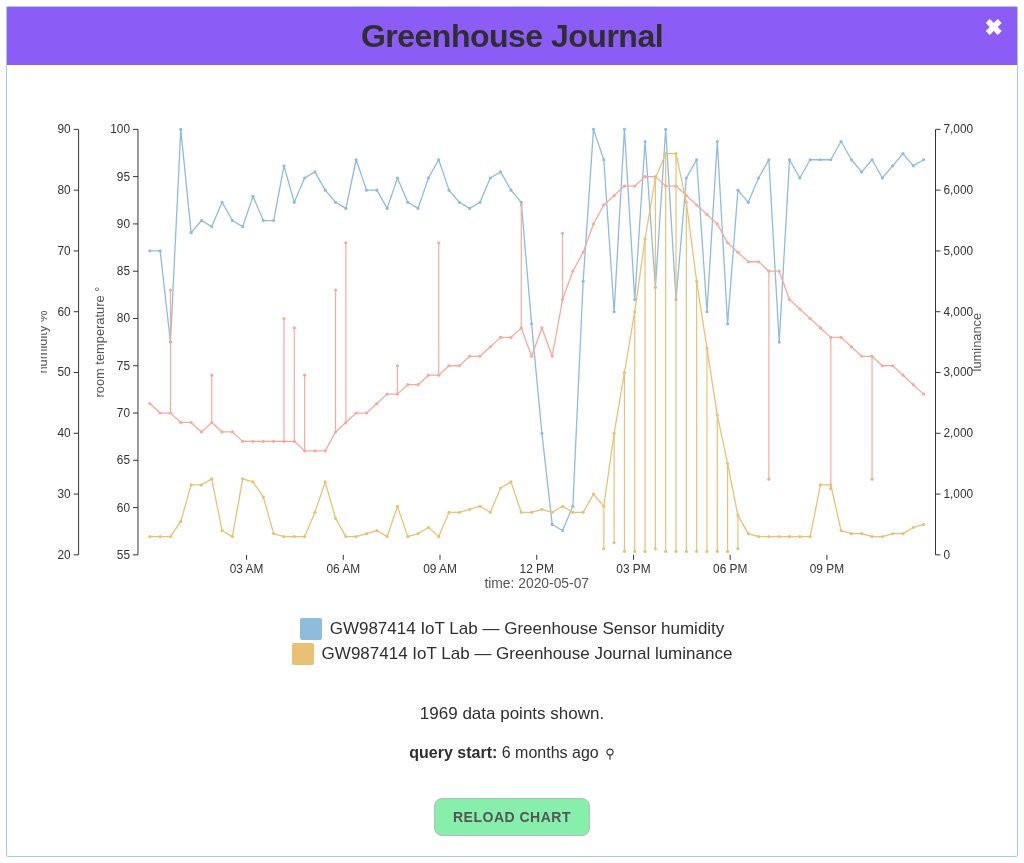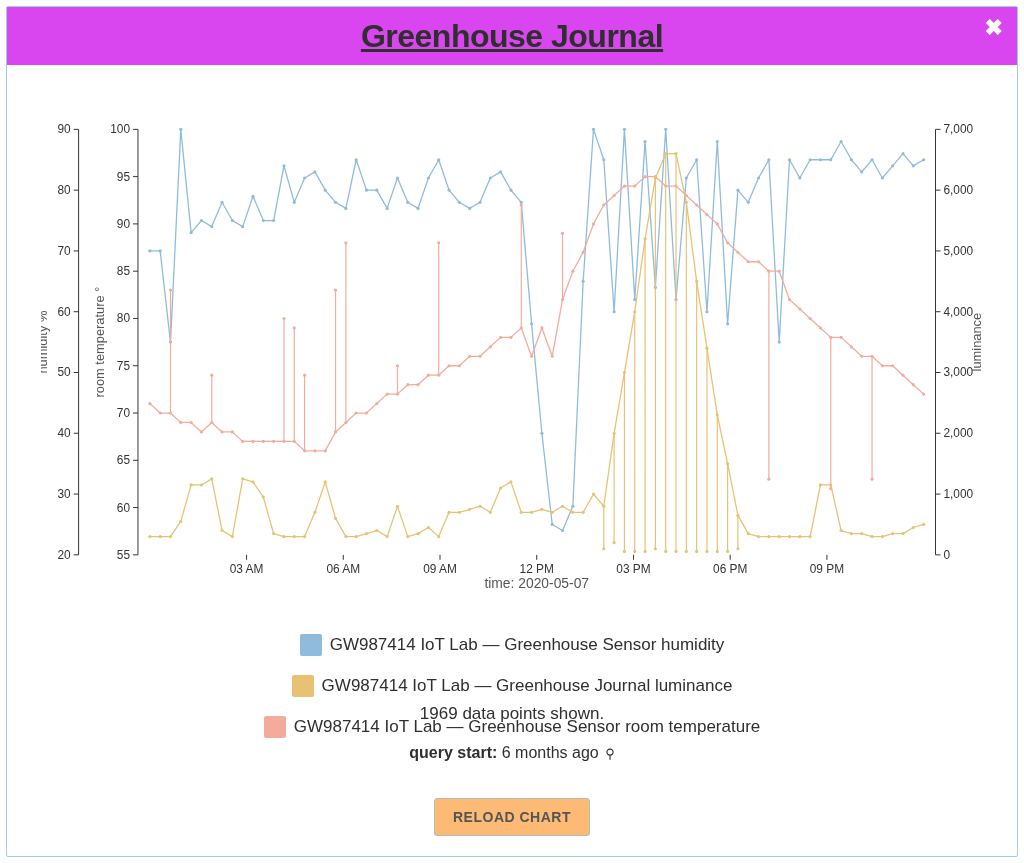--- a/index.html
+++ b/index.html
@@ -3,44 +3,44 @@
 <meta charset="utf-8">
 <style>
   * { box-sizing: border-box; }
   html, body { margin:0; padding:0; background:#fff; font-family: "Segoe UI", "Helvetica Neue", Arial, sans-serif; color:#3a3a3a; }
   .page { width:1024px; height:863px; position:relative; }
   .card {
     position:absolute; left:6px; top:6px; right:6px; bottom:6px;
     border:1px solid #a6cbe8; background:#fff; border-radius:2px;
   }
   .header {
-    background:#d946ef; color:#2f2f2f; height:58px; position:relative;
-    display:flex; align-items:center; justify-content:center;text-decoration:underline;
+    background:#8b5cf6; color:#2f2f2f; height:58px; position:relative;
+    display:flex; align-items:center; justify-content:center;
   }
   .header h1 { margin:0; font-size:32px; font-weight:800; letter-spacing:-0.5px; }
   .close {
     position:absolute; right:14px; top:8px; color:#fff; font-size:22px; font-weight:700;
     cursor:pointer; user-select:none;
   }
   .chart-wrap { position:absolute; left:34px; right:34px; top:100px; height:490px; }
   .chart-svg { width:100%; height:100%; display:block; }
   .axis-label { font-size:14px; fill:#555; }
   .axis-label.v { font-size:13px; }
   .tick-text { font-size:12px; fill:#333; }
   .legend-block { position:absolute; left:0; right:0; top:608px; text-align:center; }
-  .legend-row { display:flex; align-items:center; justify-content:center; gap:8px; font-size:17px; color:#2f2f2f; margin:19px 0; }
+  .legend-row { display:flex; align-items:center; justify-content:center; gap:8px; font-size:17px; color:#2f2f2f; margin:3px 0; }
   .swatch { width:22px; height:22px; display:inline-block; border-radius:2px; }
   .info-block { position:absolute; left:0; right:0; top:697px; text-align:center; color:#2f2f2f; }
   .info-block .dp { font-size:17px; margin-bottom:12px; }
   .q-row { font-size:16px; margin:20px 0; }
   .q-row b { font-weight:700; }
   .zoomicon { display:inline-block; font-size:13px; margin-left:2px; }
   .reload-btn {
     display:inline-block; margin-top:16px; padding:10px 18px; font-size:14px; font-weight:700;
-    letter-spacing:0.5px; color:#555; background:#fdba74; border:1px solid #bbb; border-radius:3px;
+    letter-spacing:0.5px; color:#555; background:#86efac; border:1px solid #bbb; border-radius:8px;
     cursor:pointer;
   }
   path.series { fill:none; stroke-width:1.3; stroke-linejoin:round; }
   circle.dot { r:1.6; }
   line.spike { stroke-width:1.2; }
   line.tickline { stroke:#333; stroke-width:1; }
 </style>
 </head>
 <body>
 
@@ -418,24 +418,20 @@
 
     <div class="legend-block">
       <div class="legend-row">
         <span class="swatch" style="background:#8fbbdc"></span>
         <span>GW987414 IoT Lab — Greenhouse Sensor humidity</span>
       </div>
       <div class="legend-row">
         <span class="swatch" style="background:#e9c172"></span>
         <span>GW987414 IoT Lab — Greenhouse Journal luminance</span>
       </div>
-      <div class="legend-row">
-        <span class="swatch" style="background:#f3ac9c"></span>
-        <span>GW987414 IoT Lab — Greenhouse Sensor room temperature</span>
-      </div>
     </div>
 
     <div class="info-block">
       <div class="dp">1969 data points shown.</div>
       <div class="q-row">
         <b>query start:</b>
         <span>6 months ago</span>
         <span class="zoomicon">⚲</span>
       </div>
       <button class="reload-btn">RELOAD CHART</button>

